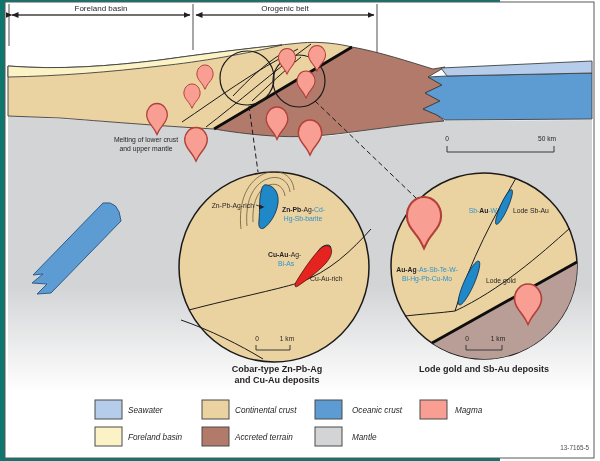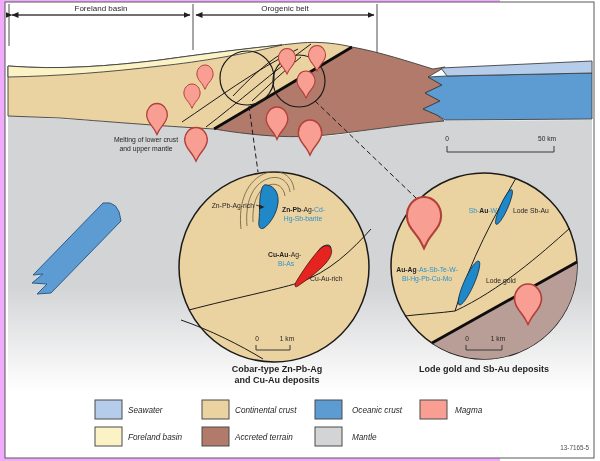--- a/index.html
+++ b/index.html
@@ -1,16 +1,16 @@
 <!DOCTYPE html>
 <html><head>
 <meta charset="utf-8">
 <style>
   html,body{margin:0;padding:0;background:#fff;}
-  .page{width:500px;height:461px;position:relative;background:#f0abfc;}
+  .page{width:500px;height:461px;position:relative;background:#0f766e;}
   text{font-family:"Liberation Sans",sans-serif;fill:#231f20;}
   .s8{font-size:8px;}
   .s7{font-size:6.8px;}
   .s65{font-size:6.6px;}
   .cap{font-size:9px;font-weight:bold;}
   .leg{font-size:8.2px;font-style:italic;}
   .fid{font-size:6.3px;fill:#4c4c4e;}
   .b{font-weight:bold;}
   .blu{fill:#2e93cc;}
   .hairline{stroke:#231f20;stroke-width:0.8;fill:none;}

